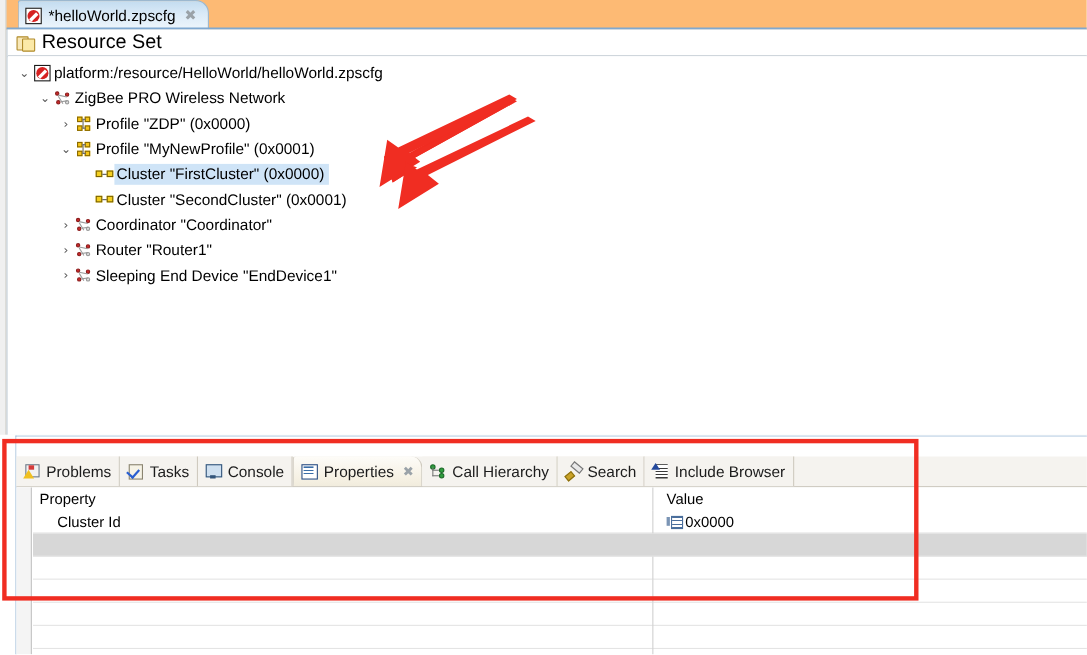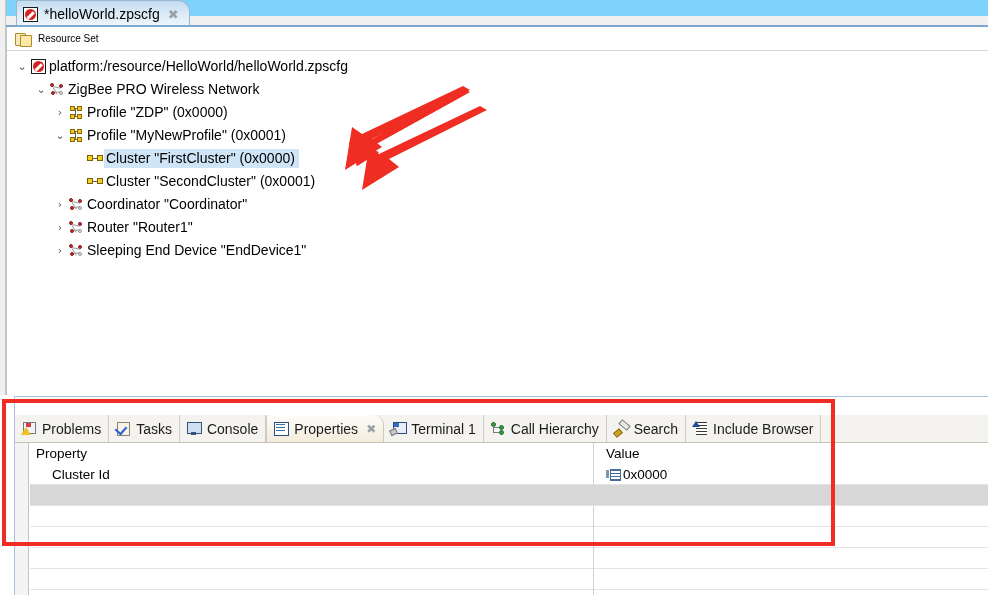--- a/index.html
+++ b/index.html
@@ -18,22 +18,22 @@
   .editor-area {
     position: absolute; left: 0; top: 0; width: 988px; height: 395px;
     background: #f0f0f0;
   }
   .editor-left-rail {
     position: absolute; left: 0; top: 0; width: 6px; height: 395px;
     background: #f0f0f0; border-right: 1px solid #c8c8c0;
   }
   
   .tabrow {
-    position: absolute; left: 6px; top: 0; width: 982px; height: 16px;
-    background: #7dd3fc;
+    position: absolute; left: 6px; top: 0; width: 982px; height: 27px;
+    background: #fdba74;
   }
   .etab {
     position: absolute; left: 10px; top: 0px; height: 27px;
     padding: 0 10px 0 6px;
     display: flex; align-items: center; gap: 6px;
     background: linear-gradient(to bottom, #c3dcf0 0%, #daeaf7 45%, #eef6fc 100%);
     border: 1px solid #9cb8cf; border-bottom: none;
     border-top-left-radius: 3px; border-top-right-radius: 12px;
     font-size: 14px; color: #000;
   }
@@ -62,21 +62,21 @@
 
   
   .editor-canvas {
     position: absolute; left: 6px; top: 27px; width: 982px; height: 368px;
     background: #ffffff; border-left: 1px solid #b8c6d2;
   }
   .resource-set-row {
     position: absolute; left: 0; top: 0; width: 982px; height: 24px;
     display: flex; align-items: center; gap: 7px; padding-left: 8px;
     background: #ffffff; border-bottom: 1px solid #cfd6dc;
-    font-size: 10px;
+    font-size: 18px;
   }
   .icon-resset {
     width: 16px; height: 15px; position: relative; flex: 0 0 auto;
   }
   .icon-resset::before {
     content: ""; position: absolute; left: 0; top: 2px; width: 9px; height: 11px;
     background: #f8e8b8; border: 1px solid #b08a2a; border-radius: 1px;
   }
   .icon-resset::after {
     content: ""; position: absolute; left: 5px; top: 4px; width: 10px; height: 10px;
@@ -469,26 +469,20 @@
         <div class="vtab">
           <span class="vi vi-console"></span>
           <span>Console</span>
         </div>
         <div class="vtab active">
           <span class="vi vi-props"></span>
           <span>Properties</span>
           <span class="vclose">✖</span>
         </div>
         <div class="vtab">
-          <span class="vi vi-term">
-            <i></i>
-          </span>
-          <span>Terminal 1</span>
-        </div>
-        <div class="vtab">
           <span class="vi vi-call">
             <i class="c1"></i>
             <i class="c2"></i>
             <i class="c3"></i>
             <b class="b1"></b>
             <b class="b2"></b>
             <b class="b3"></b>
           </span>
           <span>Call Hierarchy</span>
         </div>

